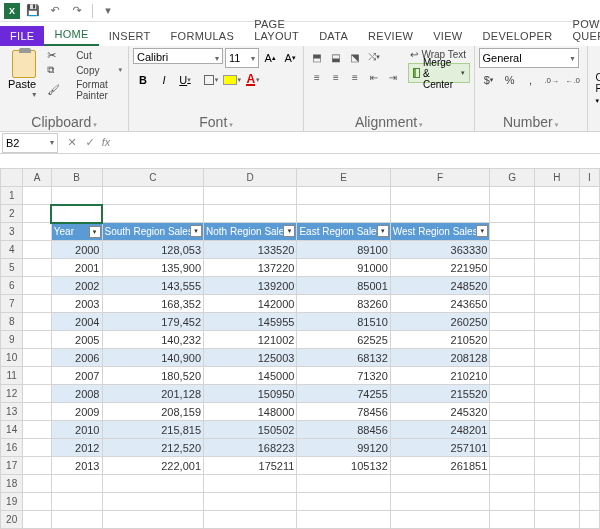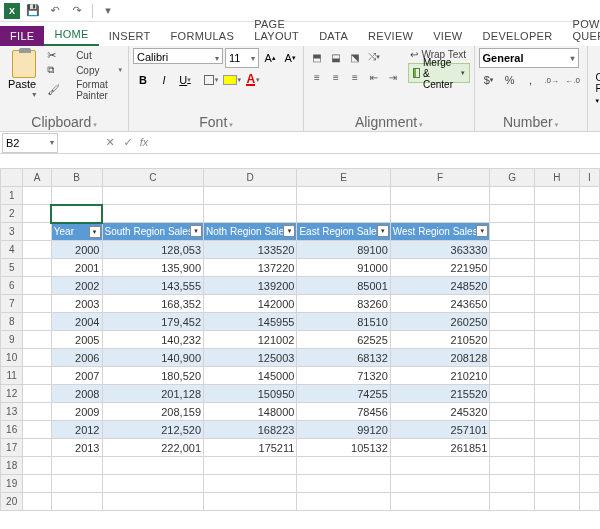--- a/index.html
+++ b/index.html
@@ -7,21 +7,21 @@
 
 
 .qat { height: 22px; background: #fff; display: flex; align-items: center; padding: 0 4px; gap: 4px; border-bottom: 1px solid #e0e0e0; }
 .qat .excel-icon { width: 16px; height: 16px; background: #217346; display: flex; align-items: center; justify-content: center; color: #fff; font-weight: bold; font-size: 9px; }
 .qat-btn { width: 18px; height: 18px; display: flex; align-items: center; justify-content: center; color: #666; cursor: pointer; }
 .qat-sep { width: 1px; height: 14px; background: #ccc; margin: 0 2px; }
 
 
 .tabs { height: 24px; background: #fff; display: flex; align-items: flex-end; }
 .tab { padding: 4px 10px; font-size: 11px; color: #444; cursor: pointer; text-transform: uppercase; letter-spacing: 0.3px; }
-.tab.file { background: #701a75; color: #fff; font-weight: 400; }
+.tab.file { background: #6d28d9; color: #fff; font-weight: 400; }
 .tab.active { color: #217346; border-bottom: 2px solid #217346; font-weight: 500; margin-top: 23px; }
 
 
 .ribbon { height: 86px; background: #f3f3f3; border-bottom: 1px solid #d4d4d4; display: flex; }
 .group { border-right: 1px solid #d4d4d4; padding: 2px 4px 0; display: flex; flex-direction: column; justify-content: space-between; }
 .group-label { text-align: center; font-size: 14px; color: #666; padding: 1px 0; }
 .group-label::after { content: " ▾"; font-size: 7px; color: #999; }
 .group-body { display: flex; gap: 2px; }
 
 
@@ -50,30 +50,30 @@
 
 
 .align-col { display: flex; flex-direction: column; gap: 2px; }
 .align-row { display: flex; gap: 1px; }
 .abtn { width: 18px; height: 18px; display: flex; align-items: center; justify-content: center; cursor: pointer; color: #555; font-size: 10px; }
 .merge-btn { height: 20px; background: #e2efda; border: 1px solid #a9d08e; display: flex; align-items: center; padding: 0 4px; gap: 3px; font-size: 10px; cursor: pointer; }
 .merge-ico { width: 12px; height: 10px; border: 1px solid #548235; background: linear-gradient(90deg,#70ad47 50%, transparent 50%); }
 .wrap-item { display: flex; align-items: center; gap: 3px; font-size: 10px; color: #444; padding: 1px 2px; cursor: pointer; }
 
 
-.num-fmt { width: 100px; height: 20px; border: 1px solid #ababab; background: #fff; font-size: 11px; padding: 0 3px; display: flex; align-items: center; justify-content: space-between; margin-bottom: 2px; font-weight: bold; }
+.num-fmt { width: 100px; height: 20px; border: 1px solid #ababab; background: #fff; font-size: 11px; padding: 0 3px; display: flex; align-items: center; justify-content: space-between; margin-bottom: 2px; }
 .num-row { display: flex; gap: 1px; }
 .nbtn { width: 20px; height: 20px; display: flex; align-items: center; justify-content: center; cursor: pointer; font-size: 11px; color: #444; }
 
 
 .cond-fmt { display: flex; flex-direction: column; align-items: center; font-size: 10px; padding: 2px 4px; cursor: pointer; }
 .cond-ico { width: 22px; height: 22px; background: linear-gradient(135deg,#f4b183 0%,#f4b183 50%,#a9d08e 50%,#a9d08e 100%); border: 1px solid #999; }
 
 
-.fbar-row { height: 22px; display: flex; align-items: center; border-bottom: 1px solid #d4d4d4; background: #fff; gap: 38px; }
+.fbar-row { height: 22px; display: flex; align-items: center; border-bottom: 1px solid #d4d4d4; background: #fff; }
 .namebox { width: 56px; height: 20px; border: 1px solid #ccc; background: #fff; font-size: 11px; display: flex; align-items: center; padding: 0 3px; justify-content: space-between; margin-left: 2px; }
 .fxbtns { display: flex; gap: 2px; padding: 0 6px; color: #888; }
 .fxbtn { width: 16px; display: flex; justify-content: center; cursor: pointer; }
 .fx-label { font-style: italic; color: #888; font-size: 11px; padding-right: 4px; }
 .formula-input { flex: 1; height: 20px; border: none; outline: none; font-size: 11px; padding: 0 4px; }
 
 
 .space { height: 14px; background: #fff; }
 
 
@@ -439,20 +439,32 @@
         <td class="d">2009</td>
         <td class="d">208,159</td>
         <td class="d">148000</td>
         <td class="d">78456</td>
         <td class="d">245320</td>
         <td class="empty"></td>
         <td class="empty"></td>
         <td class="empty"></td>
       </tr>
       <tr class="band-even">
+        <th class="rowh">14</th>
+        <td class="empty"></td>
+        <td class="d">2010</td>
+        <td class="d">215,815</td>
+        <td class="d">150502</td>
+        <td class="d">88456</td>
+        <td class="d">248201</td>
+        <td class="empty"></td>
+        <td class="empty"></td>
+        <td class="empty"></td>
+      </tr>
+      <tr class="band-even">
         <th class="rowh">16</th>
         <td class="empty"></td>
         <td class="d">2012</td>
         <td class="d">212,520</td>
         <td class="d">168223</td>
         <td class="d">99120</td>
         <td class="d">257101</td>
         <td class="empty"></td>
         <td class="empty"></td>
         <td class="empty"></td>

